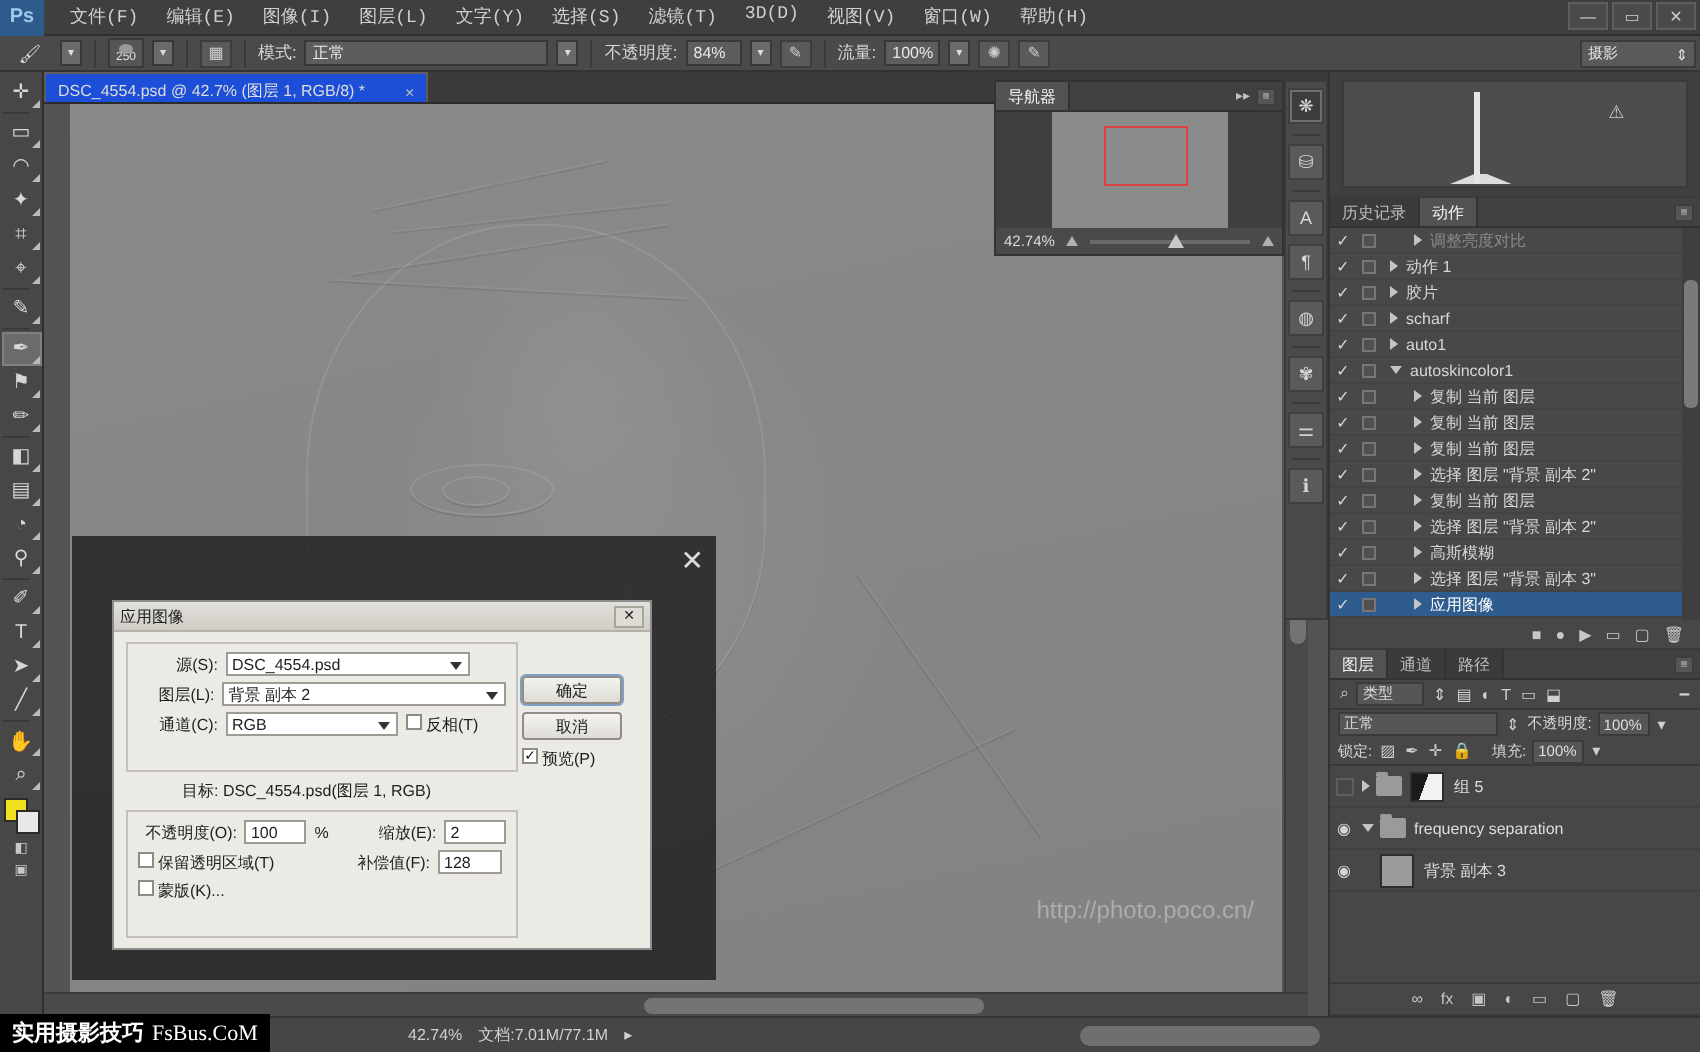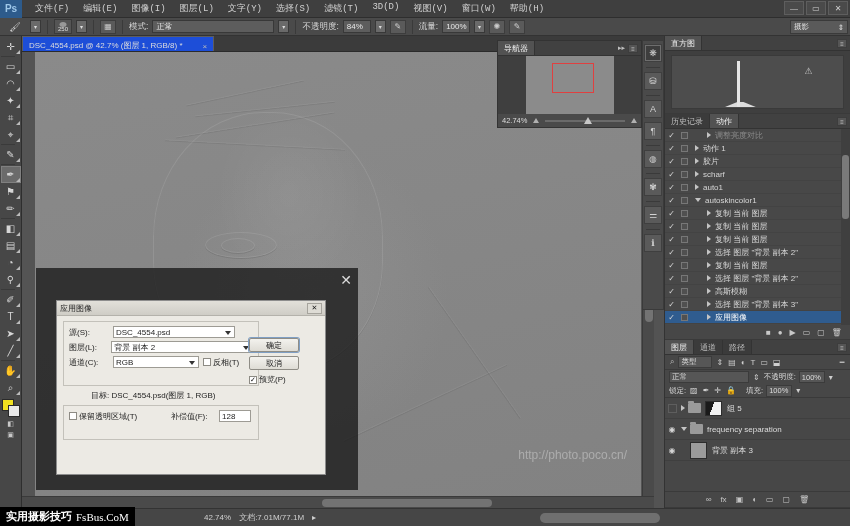--- a/index.html
+++ b/index.html
@@ -215,51 +215,51 @@
     width: 15px; height: 11px; border: 1px solid #a6a49d; background: #dedcd5;
     font-size: 7px; display: flex; align-items: center; justify-content: center;
   }
   #dlg-body { position: relative; padding: 5px 6px; }
   .fieldset {
     border: 1px solid #c3c1ba; padding: 4px 5px 5px; margin-bottom: 4px;
     position: relative;
   }
   .row { display: flex; align-items: center; margin-bottom: 3px; gap: 4px; }
   .row:last-child { margin-bottom: 12px; }
-  .lbl { white-space: nowrap; font-size: 8px; }
+  .lbl { text-align: right; white-space: nowrap; font-size: 8px; }
   .combo {
     background: #fff; border: 1px solid #9d9b94;
     height: 12px; display: flex; align-items: center;
     padding: 0 2px; font-size: 8px; position: relative;
   }
   .combo .arrow {
     position: absolute; right: 3px; top: 4px;
     border-left: 3px solid transparent; border-right: 3px solid transparent;
     border-top: 4px solid #333;
   }
   .numbox {
     background: #fff; border: 1px solid #9d9b94;
     height: 12px; width: 32px; display: flex; align-items: center;
     padding: 0 2px; font-size: 8px;
   }
-  .chk { display: flex; align-items: center; gap: 2px; font-size: 8px; }
+  .chk { display: flex; gap: 2px; font-size: 8px; }
   .chkbox {
     width: 8px; height: 8px; background: #fff; border: 1px solid #8d8b84;
     display: flex; align-items: center; justify-content: center;
     font-size: 7px; color: #111; line-height: 1;
   }
   .dlg-btn {
     width: 50px; height: 14px;
     background: linear-gradient(#f3f2ee,#dedcd5);
     border: 1px solid #8f8d86; border-radius: 2px;
     display: flex; align-items: center; justify-content: center;
     font-size: 8px; color: #1b1b1b; margin-bottom: 4px;
   }
   .dlg-btn.primary { box-shadow: 0 0 0 1px #7f9fc4; }
-  #dlg-right { position: absolute; right: 22px; top: 22px; width: 54px; }
+  #dlg-right { position: absolute; right: 10px; top: 22px; width: 54px; }
   #dlg-target { font-size: 8px; margin: 2px 0 4px 28px; }
 
   
   #icon-dock {
     position: absolute; right: 186px; top: 40px;
     width: 22px; height: 270px;
     background: #4a4a4a; border: 1px solid #3a3a3a;
     display: flex; flex-direction: column; align-items: center;
     padding-top: 3px;
   }
@@ -631,26 +631,39 @@
           <span class="chkbox"></span>
           <span>反相(T)</span>
         </div>
       </div>
     </div>
 
     <div id="dlg-target">目标: DSC_4554.psd(图层 1, RGB)</div>
 
     <div class="fieldset" style="width:196px;">
       <div class="row">
+        <div class="lbl" style="width:52px;">不透明度(O):</div>
+        <div class="numbox">100</div>
+        <span>%</span>
+        <div class="lbl" style="width:42px;margin-left:10px;">缩放(E):</div>
+        <div class="numbox">2</div>
+      </div>
+      <div class="row">
         <div class="chk" style="width:98px;">
           <span class="chkbox"></span>
           <span>保留透明区域(T)</span>
         </div>
         <div class="lbl" style="width:44px;">补偿值(F):</div>
         <div class="numbox">128</div>
+      </div>
+      <div class="row">
+        <div class="chk">
+          <span class="chkbox"></span>
+          <span>蒙版(K)...</span>
+        </div>
       </div>
     </div>
 
     <div id="dlg-right">
       <div class="dlg-btn primary">确定</div>
       <div class="dlg-btn">取消</div>
       <div class="chk">
         <span class="chkbox">✓</span>
         <span>预览(P)</span>
       </div>
@@ -694,26 +707,20 @@
     <div class="dock-icon">✾</div>
     <div class="dock-sep"></div>
     <div class="dock-icon">⚌</div>
     <div class="dock-sep"></div>
     <div class="dock-icon">ℹ</div>
   </div>
 
 <div id="right-dock">
 
   <div class="panel">
-    <div class="panel-tabs">
-      <div class="ptab active">直方图</div>
-      <div class="pmenu">
-        <span class="bx">≡</span>
-      </div>
-    </div>
     <div id="hist-body">
       <div id="hist-plot">
         <div id="hist-base"></div>
         <div id="hist-spike"></div>
         <div id="hist-warn">⚠</div>
       </div>
     </div>
   </div>
 
   <div class="panel" id="actions-panel">

